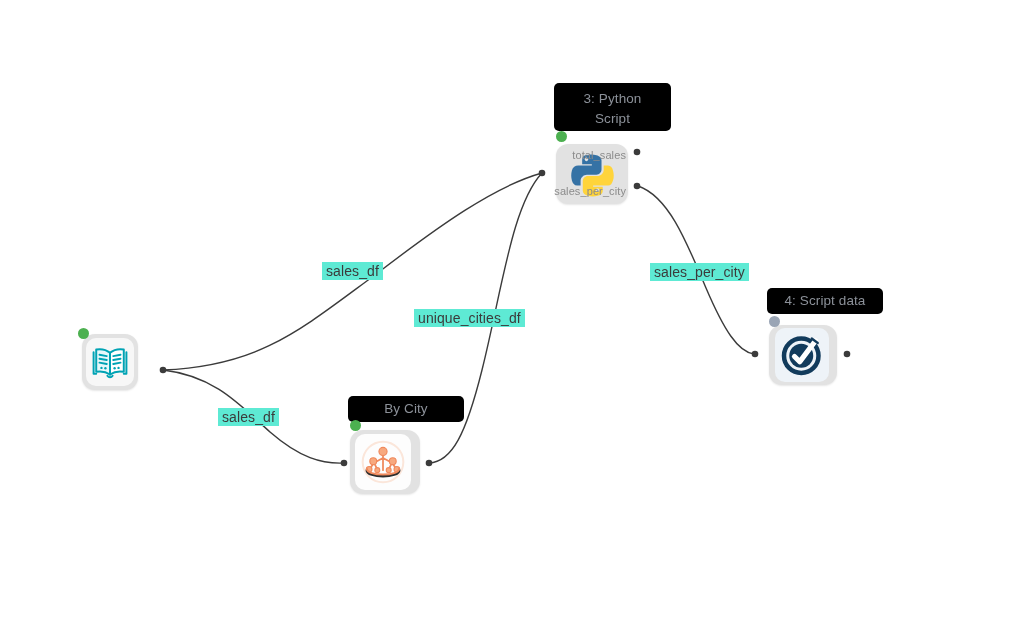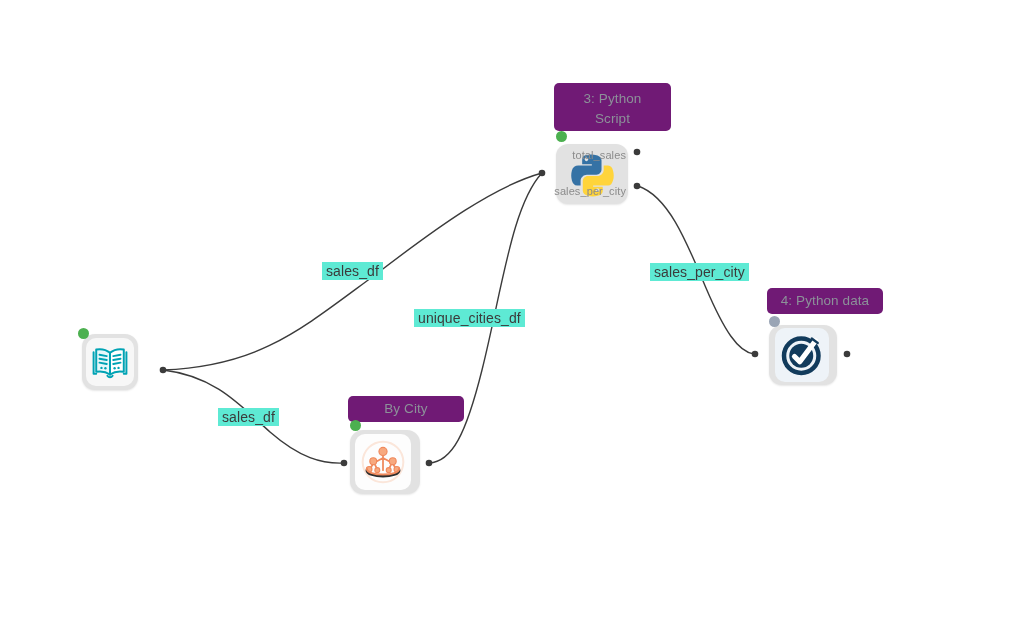--- a/index.html
+++ b/index.html
@@ -33,21 +33,21 @@
     stroke-width: 1.4;
     stroke-linecap: round;
   }
   .port-dot {
     fill: #3b3b3b;
   }
 
   
   .node-title {
     position: absolute;
-    background: #701a75;
+    background: #000000;
     border-radius: 5px;
     color: #8c9199;
     font-size: 13.5px;
     line-height: 20px;
     text-align: center;
     padding: 6px 10px 7px 10px;
     box-sizing: border-box;
     white-space: pre-line;
     letter-spacing: 0.1px;
   }
@@ -208,21 +208,21 @@
           <circle cx="25" cy="42" r="3"></circle>
           <circle cx="39" cy="42" r="3"></circle>
           <circle cx="49" cy="41" r="3.4"></circle>
         </g>
         <path d="M12 42 C12 52, 52 52, 52 42" fill="none" stroke="#2e2e2e" stroke-width="3" stroke-linecap="round"></path>
         <path d="M12 40 C12 50, 52 50, 52 40" fill="none" stroke="#f08a5d" stroke-width="2.4" stroke-linecap="round"></path>
       </svg>
     </div>
   </div>
 
-  <div class="node-title" style="left:767px; top:288px; width:116px; height:26px; padding-top:3px;">4: Python data</div>
+  <div class="node-title" style="left:767px; top:288px; width:116px; height:26px; padding-top:3px;">4: Script data</div>
 
   <div class="node" style="left:769px; top:325px; width:68px; height:60px;">
     <div class="status-dot" style="background:#9aa5b5; left:0px; top:-9px;"></div>
     <div class="node-icon-bg" style="width:68px; height:60px; border-radius:13px;"></div>
     <div class="node-icon-inner" style="left:6px; top:3px; width:54px; height:54px; background:#eef3f8;">
       <svg width="48" height="48" viewBox="0 0 64 64" xmlns="http://www.w3.org/2000/svg">
         <circle cx="31" cy="33" r="23" fill="none" stroke="#123b5c" stroke-width="6"></circle>
         <circle cx="31" cy="33" r="16" fill="#123b5c"></circle>
         <path d="M22 34 L29 41 L50 13" fill="none" stroke="#ffffff" stroke-width="7" stroke-linecap="round" stroke-linejoin="round"></path>
         <path d="M45 10 L53 16" fill="none" stroke="#123b5c" stroke-width="3" stroke-linecap="round"></path>

